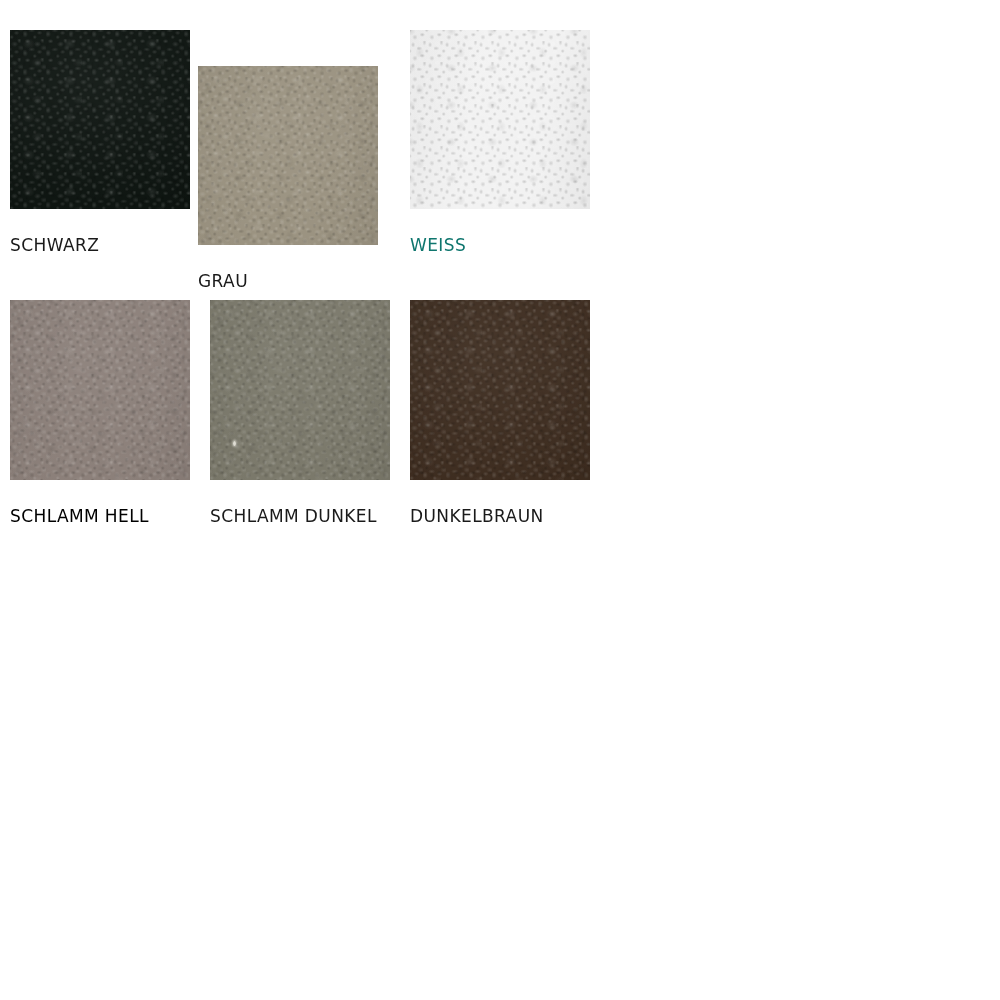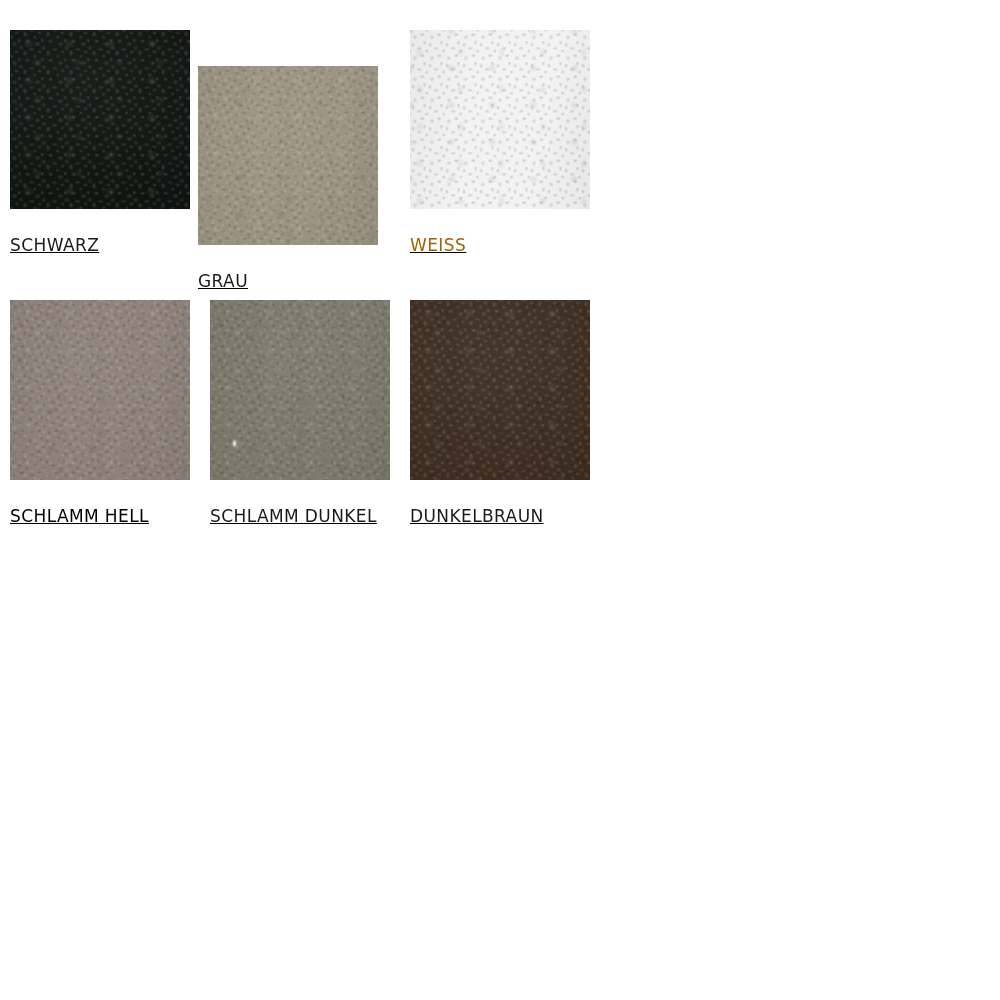--- a/index.html
+++ b/index.html
@@ -20,21 +20,20 @@
     position: absolute;
     left: 0;
     top: 0;
     width: 1000px;
     height: 1000px;
   }
 
   .swatch-cell {
     position: absolute;
     width: 180px;
-    text-decoration: underline;
   }
 
   .swatch-chip {
     position: relative;
     width: 180px;
     height: 180px;
     overflow: hidden;
     background-color: #888;
   }
 
@@ -136,21 +135,21 @@
       </div>
       <div class="swatch-label" style="color: rgb(26, 26, 26);">GRAU</div>
     </div>
     <div class="swatch-cell" style="left: 410px; top: 30px;">
       <div class="swatch-chip" style="width: 180px; height: 179px; background-color: rgb(242, 242, 242);">
         <div class="grain-a"></div>
         <div class="grain-b"></div>
         <div class="grain-c"></div>
         <div class="grain-sheen"></div>
       </div>
-      <div class="swatch-label" style="color: #a16207;">WEISS</div>
+      <div class="swatch-label" style="color: #0f766e;">WEISS</div>
     </div>
     <div class="swatch-cell" style="left: 10px; top: 300px;">
       <div class="swatch-chip" style="width: 180px; height: 180px; background-color: rgb(139, 127, 121);">
         <div class="grain-a"></div>
         <div class="grain-b"></div>
         <div class="grain-c"></div>
         <div class="grain-sheen"></div>
       </div>
       <div class="swatch-label" style="color: #000000;">SCHLAMM HELL</div>
     </div>

